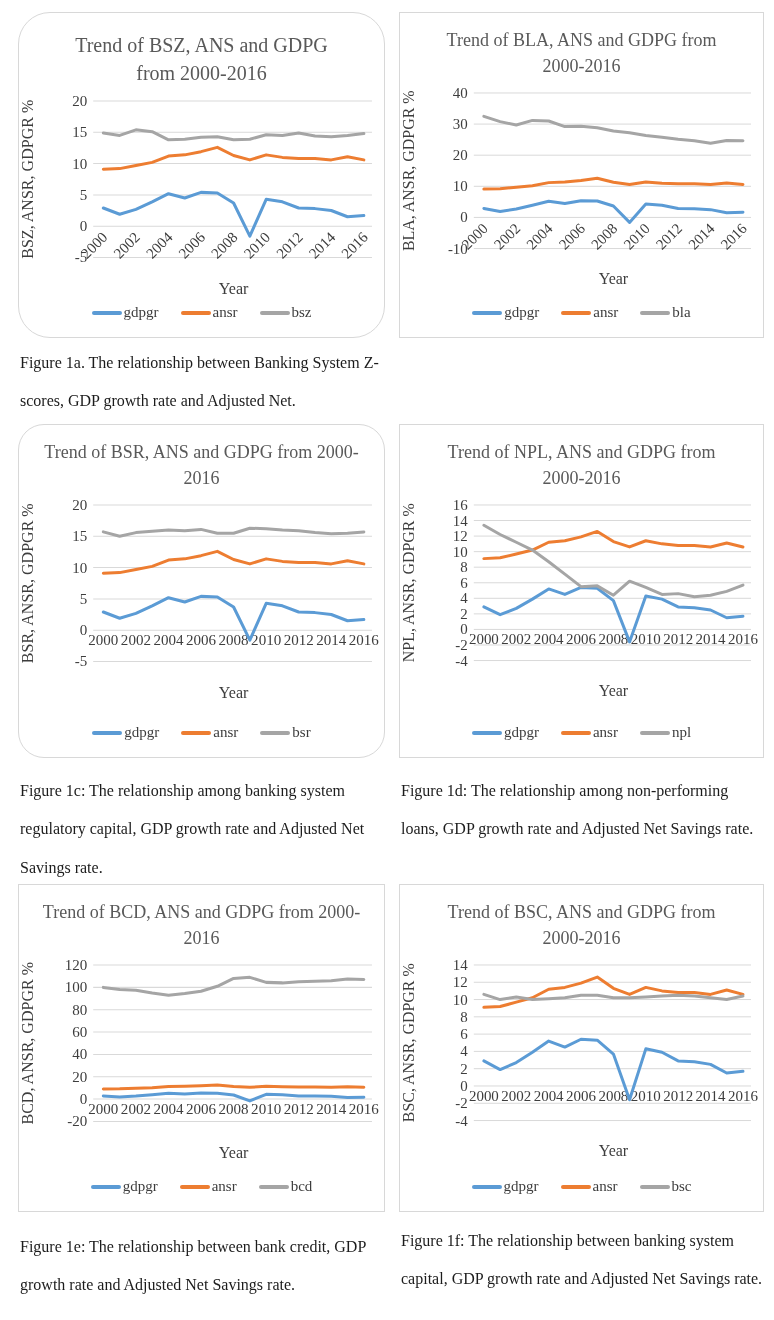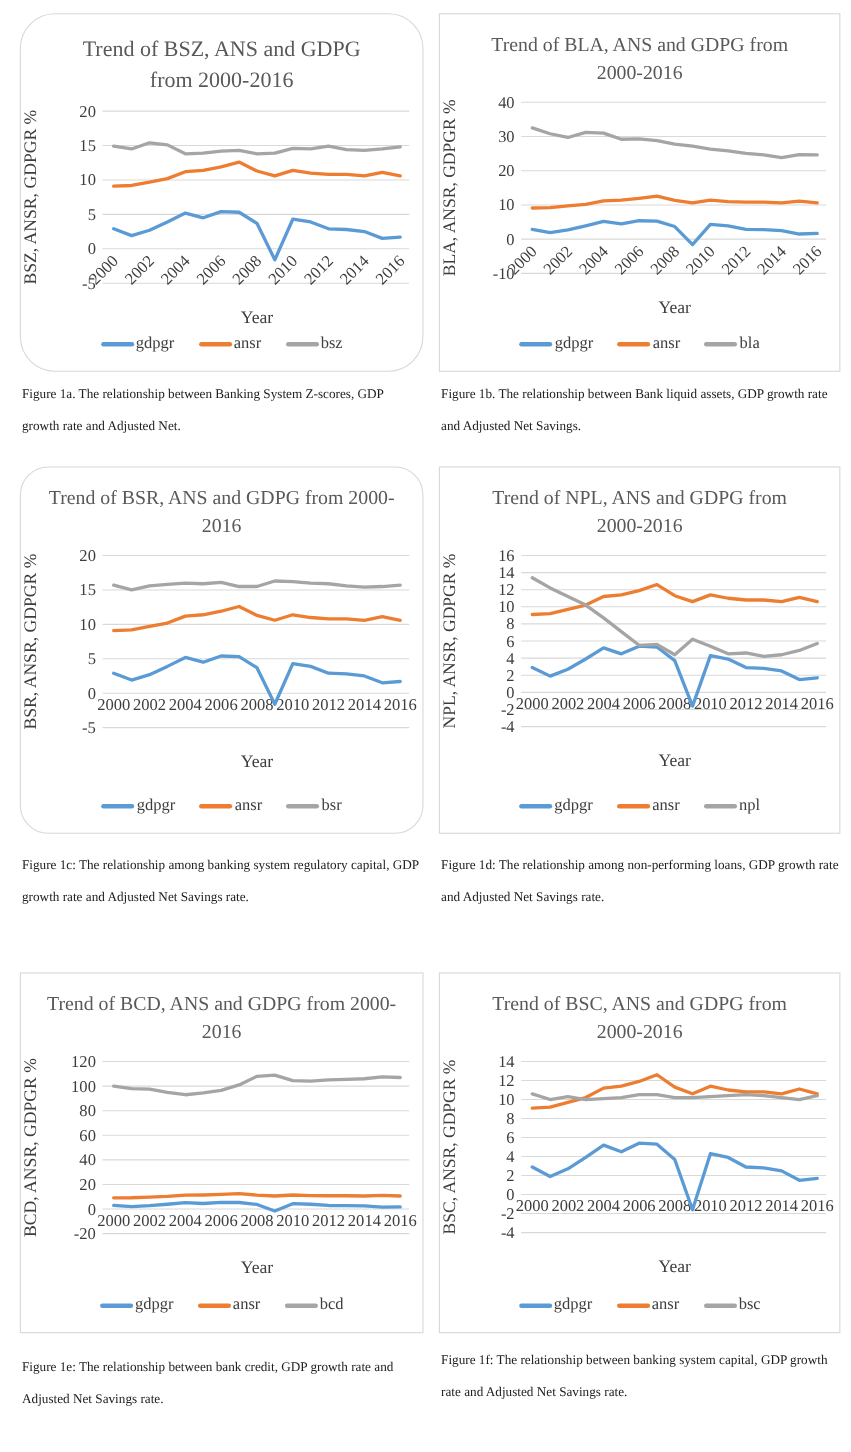--- a/index.html
+++ b/index.html
@@ -14,21 +14,21 @@
   #p-e{left:18px;top:884px;width:367px;height:328px;}
   #p-f{left:399px;top:884px;width:365px;height:328px;}
   .chart-title{text-align:center;color:#595959;font-size:18px;line-height:1.45;margin-top:14px;}
   .panel.big-title .chart-title{font-size:20px;line-height:1.4;margin-top:18px;}
   svg.plot{width:100%;display:block;margin-top:4px;}
   svg text{font-family:"Liberation Serif","DejaVu Serif",serif;fill:#3d3d3d;}
   .legend{display:flex;justify-content:center;align-items:center;gap:22px;
           margin-top:auto;margin-bottom:16px;font-size:15px;color:#3d3d3d;text-align:right;}
   .legend-item{display:flex;align-items:center;gap:2px;}
   .swatch{width:30px;height:4px;border-radius:2px;display:inline-block;}
-  .caption{position:absolute;margin:0;font-size:12px;color:#1c1c1c;line-height:2.4;text-align:left;}
+  .caption{position:absolute;margin:0;font-size:16px;color:#1c1c1c;line-height:2.4;text-align:left;}
   #cap-a{left:20px;top:344px;width:362px;}
   #cap-b{left:401px;top:344px;width:362px;}
   #cap-c{left:20px;top:772px;width:362px;}
   #cap-d{left:401px;top:772px;width:362px;}
   #cap-e{left:20px;top:1228px;width:364px;}
   #cap-f{left:401px;top:1222px;width:362px;}
 </style>
 </head>
 <body>
 
@@ -126,21 +126,20 @@
           <span>ansr</span>
         </span>
       <span class="legend-item">
           <span class="swatch" style="background: rgb(165, 165, 165);"></span>
           <span>bla</span>
         </span>
     </div>
   </section>
 
   <p class="caption" id="cap-a">Figure 1a. The relationship between Banking System Z-scores, GDP growth rate and Adjusted Net.</p>
-  <p class="caption" id="cap-b">Figure 1b. The relationship between Bank liquid assets, GDP growth rate and Adjusted Net Savings.</p>
 
   <section class="panel" id="p-c">
     <div class="chart-title">
       <span>Trend of BSR, ANS and GDPG from 2000-</span><br>
       <span>2016</span>
     </div>
     <svg class="plot" viewBox="0 0 364 212">
         <line x1="74" y1="10" x2="352" y2="10" stroke="#D9D9D9" stroke-width="1"></line>
         <text x="68" y="15" text-anchor="end" font-size="15">20</text>
         <line x1="74" y1="41.2" x2="352" y2="41.2" stroke="#D9D9D9" stroke-width="1"></line>

